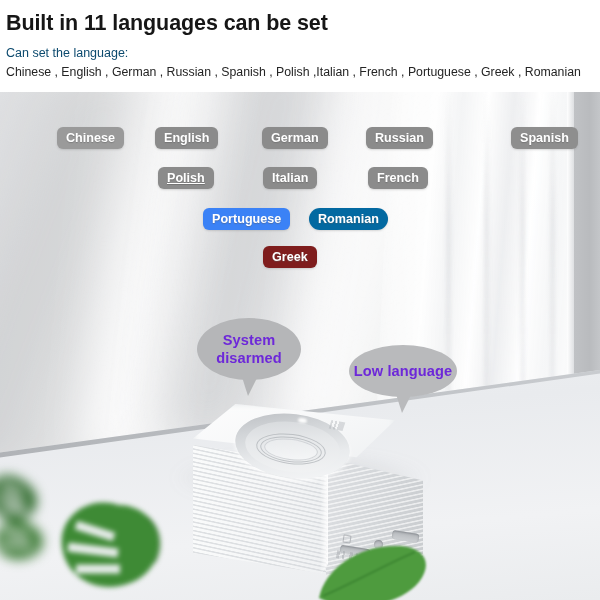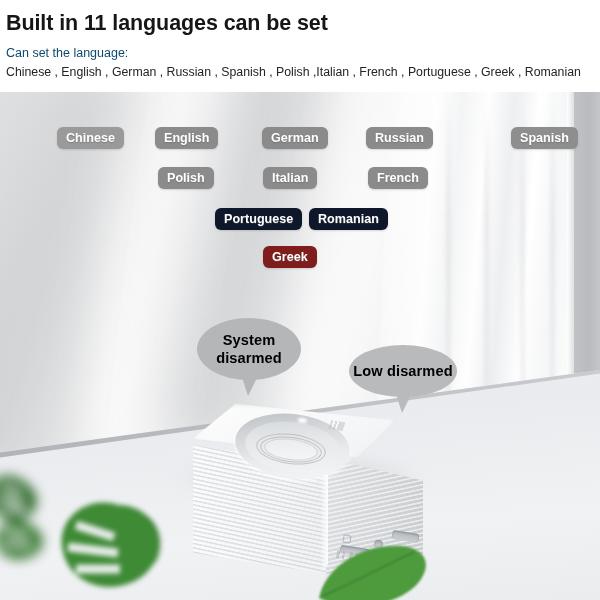--- a/index.html
+++ b/index.html
@@ -168,21 +168,21 @@
   
   .bubble { position: absolute; }
   .bubble-body {
     position: relative;
     background: #b5b6b8;
     border-radius: 50%;
     display: flex;
     align-items: center;
     justify-content: center;
     text-align: center;
-    color: #000000;
+    color: #6d28d9;
     font-weight: bold;
     font-size: 14.6px;
     line-height: 18px;
     letter-spacing: 0.1px;
   }
   .bubble-tail {
     position: absolute;
     width: 0; height: 0;
   }
 
@@ -350,35 +350,35 @@
     <div class="table"></div>
     <div class="table-edge"></div>
     <div class="table-shadow"></div>
 
     <div id="badge-layer">
         <div class="badge" style="left: 57px; top: 35px; background: rgb(154, 154, 154);">Chinese</div>
         <div class="badge" style="left: 155px; top: 35px; background: rgb(139, 139, 139);">English</div>
         <div class="badge" style="left: 262px; top: 35px; background: rgb(139, 139, 139);">German</div>
         <div class="badge" style="left: 366px; top: 35px; background: rgb(139, 139, 139);">Russian</div>
         <div class="badge" style="left: 475px; top: 35px; background: rgb(142, 142, 142); margin-left: 36px;">Spanish</div>
-        <div class="badge" style="left: 158px; top: 75px; background: rgb(139, 139, 139);">Polish</div>
+        <div class="badge" style="left: 158px; top: 75px; background: rgb(139, 139, 139); text-decoration: underline;">Polish</div>
         <div class="badge" style="left: 263px; top: 75px; background: rgb(139, 139, 139);">Italian</div>
         <div class="badge" style="left: 368px; top: 75px; background: rgb(139, 139, 139);">French</div>
-        <div class="badge" style="left: 203px; top: 116px; background: #0f172a; margin-left: 12px;">Portuguese</div>
-        <div class="badge" style="left: 309px; top: 116px; background: #0f172a;">Romanian</div>
+        <div class="badge" style="left: 203px; top: 116px; background: #3b82f6;">Portuguese</div>
+        <div class="badge" style="left: 309px; top: 116px; background: #0369a1; border-radius: 11px;">Romanian</div>
         <div class="badge" style="left: 263px; top: 154px; background: #7f1d1d;">Greek</div>
       </div>
 
     <div id="bubble-layer">
         <div class="bubble" style="left: 197px; top: 226px;">
           <div class="bubble-body" style="width: 104px; height: 62px; background: rgb(181, 182, 184);">System disarmed</div>
           <div class="bubble-tail" style="left: 44px; top: 56px; border-left: 7px solid transparent; border-right: 11px solid transparent; border-top: 22px solid rgb(181, 182, 184);"></div>
         </div>
         <div class="bubble" style="left: 349px; top: 253px;">
-          <div class="bubble-body" style="width: 108px; height: 52px; background: rgb(185, 186, 188);">Low disarmed</div>
+          <div class="bubble-body" style="width: 108px; height: 52px; background: rgb(185, 186, 188);">Low language</div>
           <div class="bubble-tail" style="left: 46px; top: 46px; border-left: 7px solid transparent; border-right: 11px solid transparent; border-top: 22px solid rgb(185, 186, 188);"></div>
         </div>
       </div>
 
     <div class="device">
       <div class="dev-front"></div>
       <div class="dev-front-ribs"></div>
       <div class="dev-side"></div>
       <div class="dev-side-ribs"></div>
       <div class="dev-edge-hl"></div>

